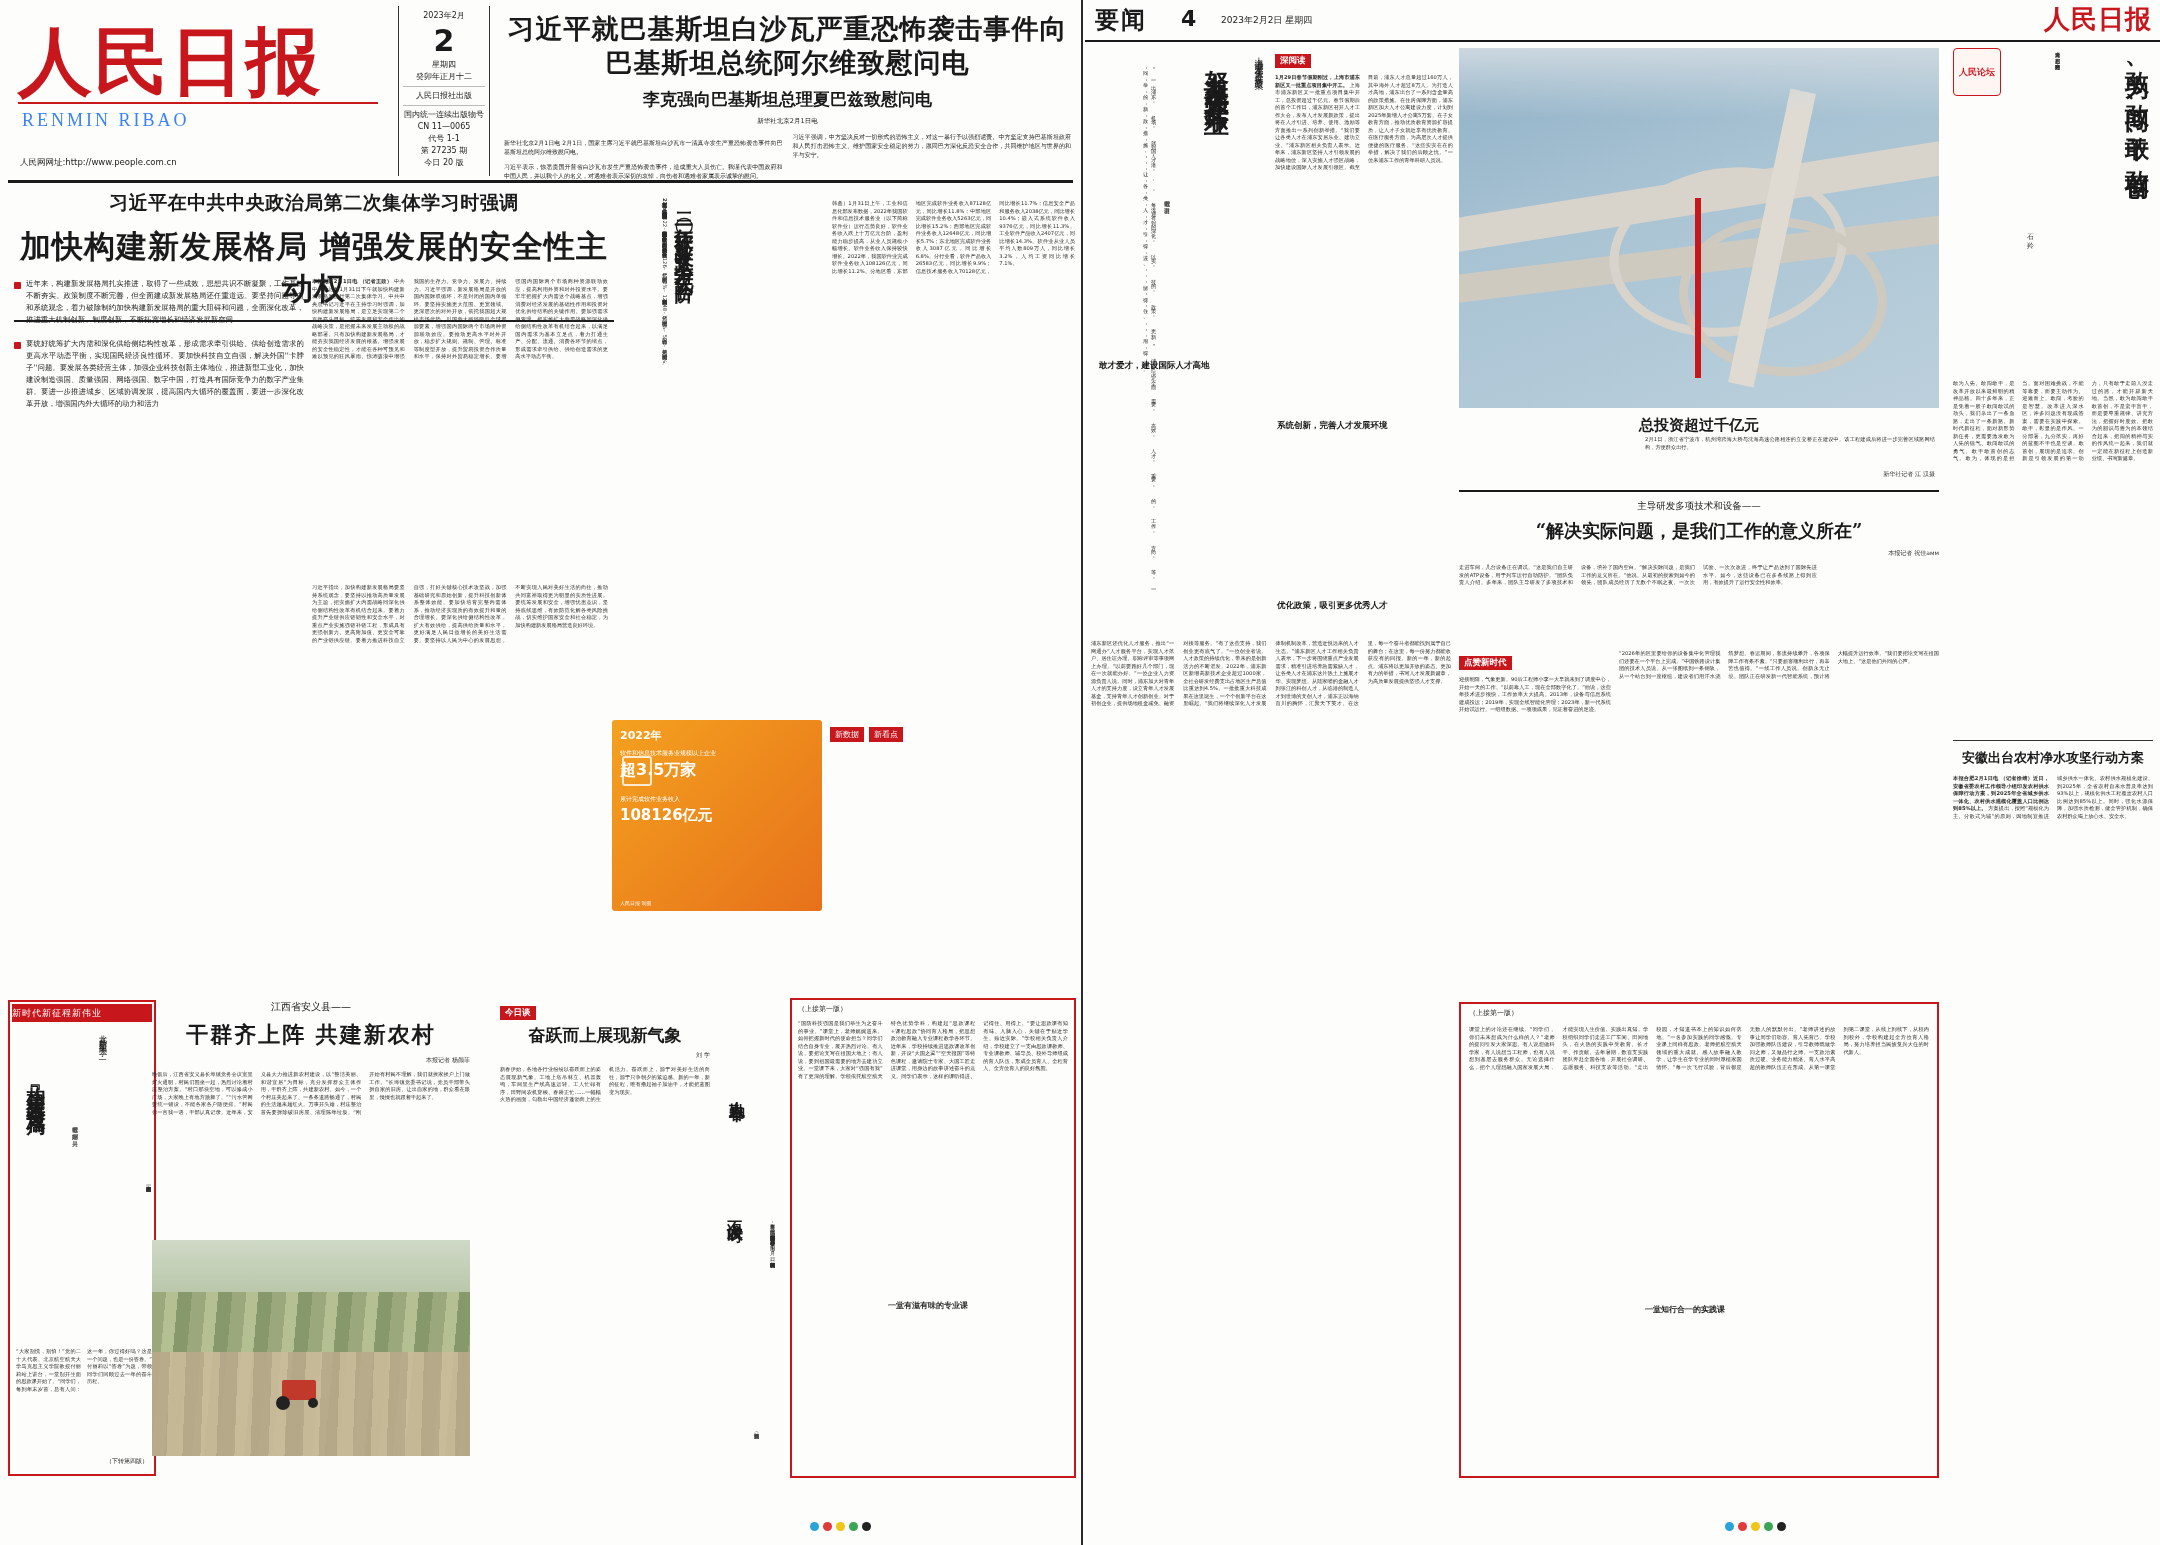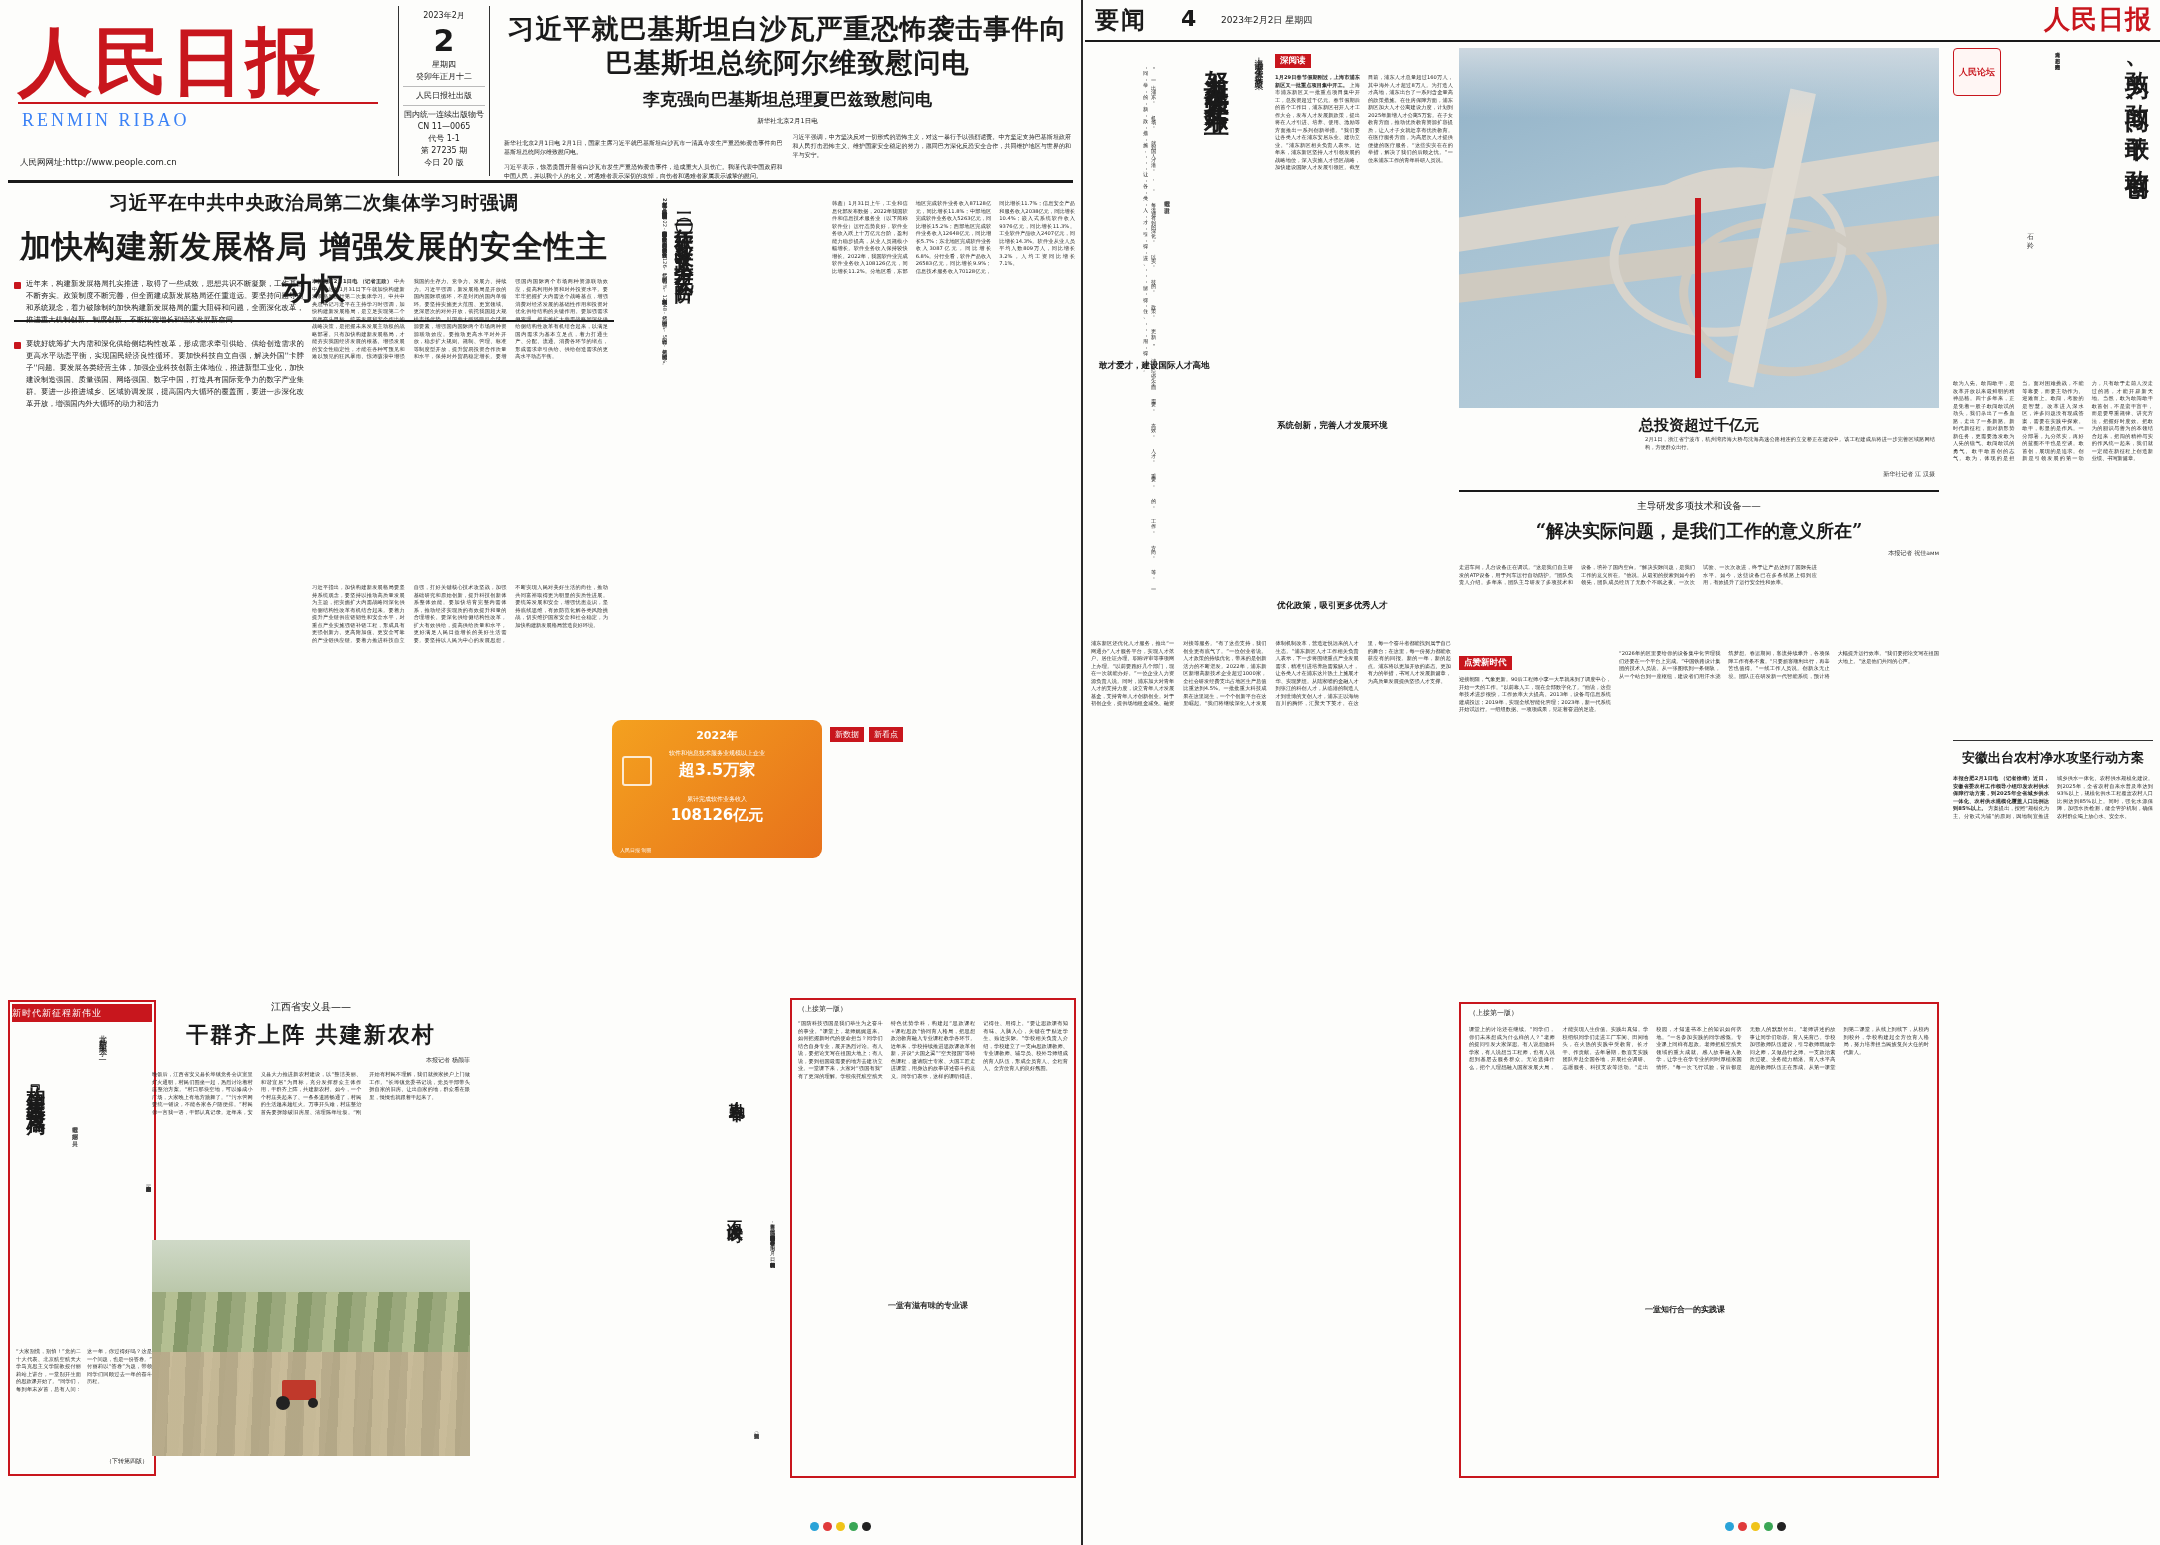--- a/index.html
+++ b/index.html
@@ -153,21 +153,21 @@
     </div>
 
     <div class="col3">
       <div class="vhead">二〇二二年软件业务收入跃上十万亿元台阶</div>
       <div class="tiny" style="position:absolute;left:0;top:0;width:56px;height:400px;writing-mode:vertical-rl;">
         <b>本报北京2月1日电  （记者韩鑫）</b>
         工业和信息化部日前发布数据显示，2022年我国软件和信息技术服务业运行态势良好，软件业务收入跃上十万亿元台阶，盈利能力稳步提高，从业人员規模小幅增长，软件业务收入达108126亿元，同比增长11.2%，实现利润总额12648亿元，同比增长5.7%，出口合计522亿美元，同比增长3.5%。
       </div>
     </div>
 
-    <div style="position:absolute;left:612px;top:720px;width:210px;height:138px;background:linear-gradient(135deg,#f4a11f,#e7711b);border-radius:9px;color:#fff;padding:8px;box-sizing:border-box;text-align:center;">
+    <div style="position:absolute;left:612px;top:720px;width:210px;height:191px;background:linear-gradient(135deg,#f4a11f,#e7711b);border-radius:3px;color:#fff;padding:8px;box-sizing:border-box;">
       <div style="font-size:11px;font-weight:700;">2022年</div>
       <div style="font-size:6px;margin-top:6px;">软件和信息技术服务业规模以上企业</div>
       <div style="font-size:16px;font-weight:700;margin-top:2px;">超3.5万家</div>
       <div style="font-size:6px;margin-top:14px;">累计完成软件业务收入</div>
       <div style="font-size:15px;font-weight:700;margin-top:2px;">108126亿元</div>
       <div style="position:absolute;left:8px;bottom:5px;font-size:5px;opacity:.9;">人民日报 制图</div>
       <div style="position:absolute;left:10px;top:36px;width:26px;height:26px;border:2px solid rgba(255,255,255,.8);border-radius:3px;"></div>
     </div>
     <div style="position:absolute;left:830px;top:722px;">
       <div class="redbg" style="color:#fff;font-size:8px;padding:2px 5px;display:inline-block;">新数据</div>
@@ -202,20 +202,30 @@
         <div class="sky"></div>
         <div class="field"></div>
         <div class="field2"></div>
         <div style="position:absolute;left:130px;top:140px;width:34px;height:20px;background:#c0392b;border-radius:2px;"></div>
         <div style="position:absolute;left:124px;top:156px;width:14px;height:14px;background:#222;border-radius:50%;"></div>
         <div style="position:absolute;left:156px;top:158px;width:10px;height:10px;background:#222;border-radius:50%;"></div>
       </div>
       <div class="tiny" style="position:absolute;left:0;top:462px;width:318px;">&nbsp;</div>
     </div>
 
+    <div style="position:absolute;left:500px;top:1000px;width:210px;">
+      <div style="margin-bottom:4px;">
+        <span class="tagline">今日谈</span>
+      </div>
+      <div class="serif" style="font-size:17px;font-weight:700;text-align:center;">奋跃而上展现新气象</div>
+      <div class="byline" style="margin-top:4px;">刘  学</div>
+      <div class="tiny" style="column-count:2;column-gap:8px;margin-top:6px;height:160px;">
+        新春伊始，各地各行业纷纷以奋跃而上的姿态展现新气象。工地上塔吊林立、机器轰鸣，车间里生产线高速运转、工人忙碌有序，田野间农机穿梭、春耕正忙……一幅幅火热的画面，勾勒出中国经济蓬勃向上的生机活力。奋跃而上，源于对美好生活的向往，源于只争朝夕的紧迫感。新的一年，新的征程，唯有撸起袖子加油干，才能把蓝图变为现实。
+      </div>
+    </div>
 
     <div style="position:absolute;left:726px;top:1088px;width:60px;">
       <div class="serif vtext" style="font-size:16px;font-weight:700;letter-spacing:2px;height:120px;">人勤春早</div>
       <div class="serif vtext" style="font-size:16px;font-weight:700;letter-spacing:2px;height:120px;margin-left:-2px;">不误农时</div>
     </div>
     <div class="tiny v" style="position:absolute;left:696px;top:1220px;width:80px;height:230px;">立春将至，气温回暖，贵州省黔西市素朴镇古胜村的村民抢抓农时，开展春耕备耕工作。图为2月1日，村民驾驶农机在田间耕作。</div>
     <div class="tiny v" style="position:absolute;left:700px;bottom:66px;width:60px;height:50px;color:#444;">刘春雷摄（人民视觉）</div>
 
     <div class="boxred" style="left:790px;top:998px;width:286px;height:480px;">
       <div style="position:absolute;left:6px;top:4px;font-size:7px;">（上接第一版）</div>

